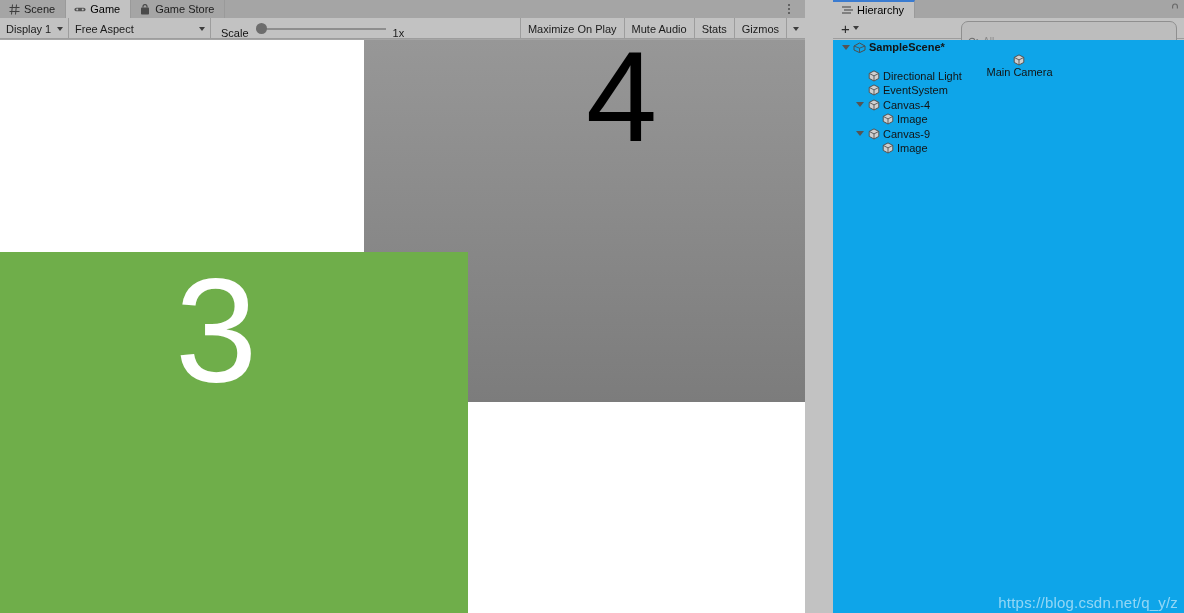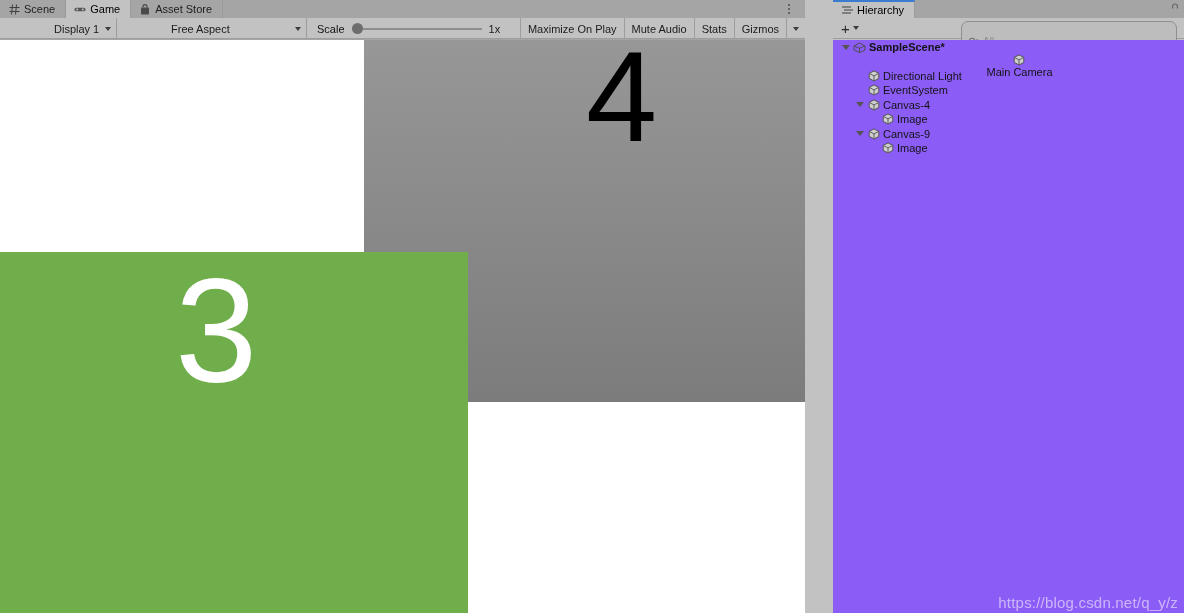--- a/index.html
+++ b/index.html
@@ -50,35 +50,35 @@
     position: absolute; left: 0; top: 18px; width: 805px; height: 21px;
     background: #c2c2c2;
     border-bottom: 1px solid #9d9d9d;
     display: flex; align-items: stretch;
     font-size: 11px;
   }
   .tb-sep { width: 1px; background: #9d9d9d; }
   .tb-dropdown {
     display: flex; align-items: center; justify-content: space-between;
     height: 21px; padding: 0 5px 0 6px;
-    color: #1b1b1b; white-space: nowrap; gap: 6px; margin-left: 48px;
+    color: #1b1b1b; white-space: nowrap; gap: 6px;
   }
   .caret {
     width: 0; height: 0;
     border-left: 3.5px solid transparent;
     border-right: 3.5px solid transparent;
     border-top: 4px solid #3d3d3d;
     flex: none;
   }
   .tb-btn {
     display: flex; align-items: center; height: 21px; padding: 0 7px;
     color: #1b1b1b; white-space: nowrap;
   }
   .scale-wrap {
-    display: flex; align-items: center; gap: 7px;
+    display: flex; align-items: flex-end; gap: 7px;
     height: 21px; padding: 0 8px 0 10px;
   }
   .slider { position: relative; width: 130px; height: 21px; display:flex; align-items:center; }
   .slider .track { position:absolute; left:0; right:0; top:10px; height:2px; background:#8e8e8e; }
   .slider .knob {
     position: absolute; left: 0; top: 5px;
     width: 11px; height: 11px; border-radius: 50%;
     background: #6d6d6d;
   }
   .scale-val { color:#1b1b1b; }
@@ -167,21 +167,21 @@
     border-radius: 7px;
     display: flex; align-items: flex-end; gap: 4px;
     padding: 0 6px;
   }
   .searchfield .sicon { flex: none; display:flex; align-items:center; }
   .searchfield .placeholder { font-size: 10px; color: #8b8b8b; }
 
   
   #hier-tree {
     position: absolute; left: 0; top: 40px; width: 351px; height: 573px;
-    background: #8b5cf6; overflow: hidden;
+    background: #0ea5e9; overflow: hidden;
     padding-top: 0px;
   }
   .row {
     display: flex; align-items: center; height: 14.4px;
     font-size: 11px; color: #131313; white-space: nowrap;
   }
   .row .twisty {
     width: 13px; flex: none; display: flex; align-items: center; justify-content: center;
   }
   .row .twisty .tri {
@@ -228,21 +228,21 @@
         </span>
         <span>Game</span>
       </div>
       <div class="tab">
         <span class="tabicon">
           <svg width="10" height="11" viewBox="0 0 10 11">
             <path d="M3 3.5 V2.6 a2 2 0 0 1 4 0 V3.5" stroke="#444" stroke-width="1.1" fill="none"></path>
             <rect x="1" y="3.5" width="8" height="7" rx="0.8" fill="#4a4a4a"></rect>
           </svg>
         </span>
-        <span>Asset Store</span>
+        <span>Game Store</span>
       </div>
       <div class="tabstrip-filler"></div>
       <div class="kebab">
         <i></i>
           <i></i>
           <i></i>
       </div>
     </div>
 
     <div class="gametoolbar">

